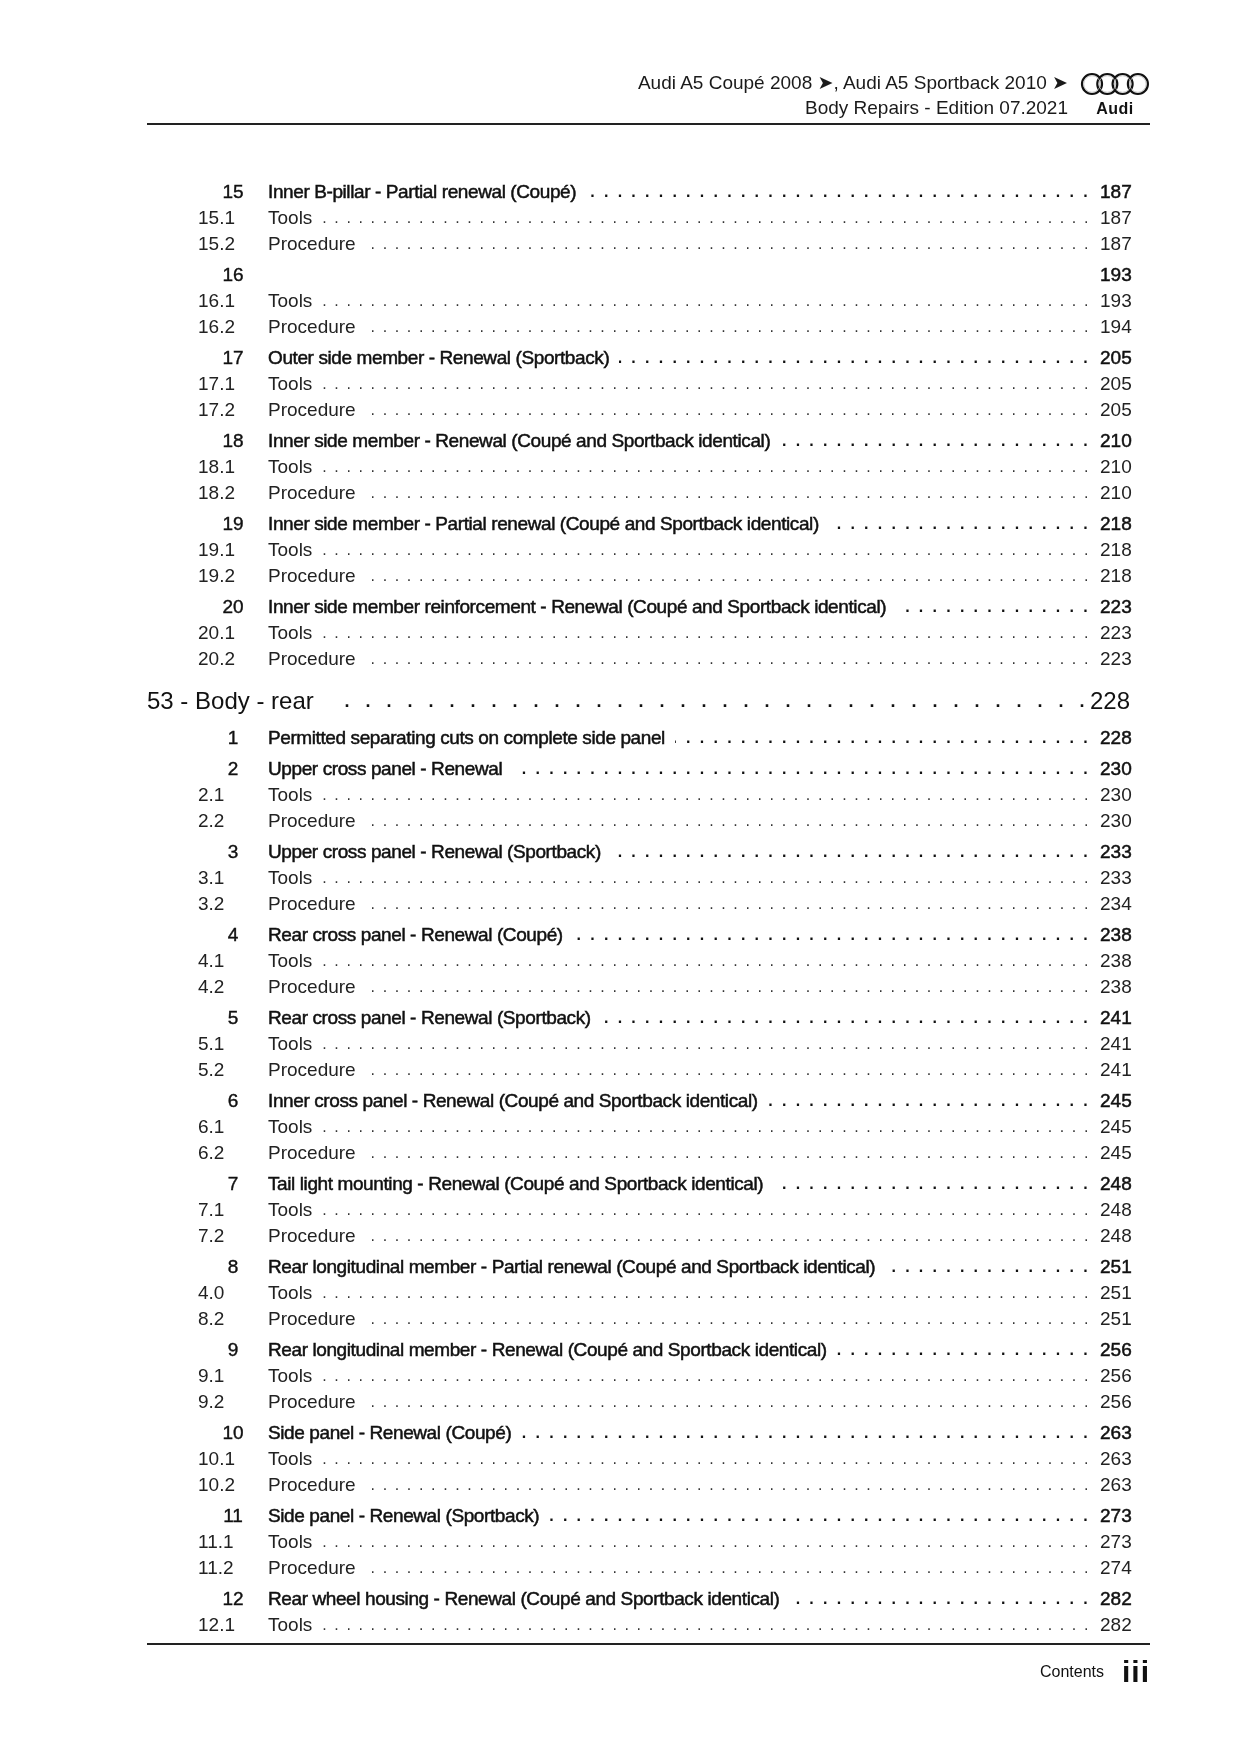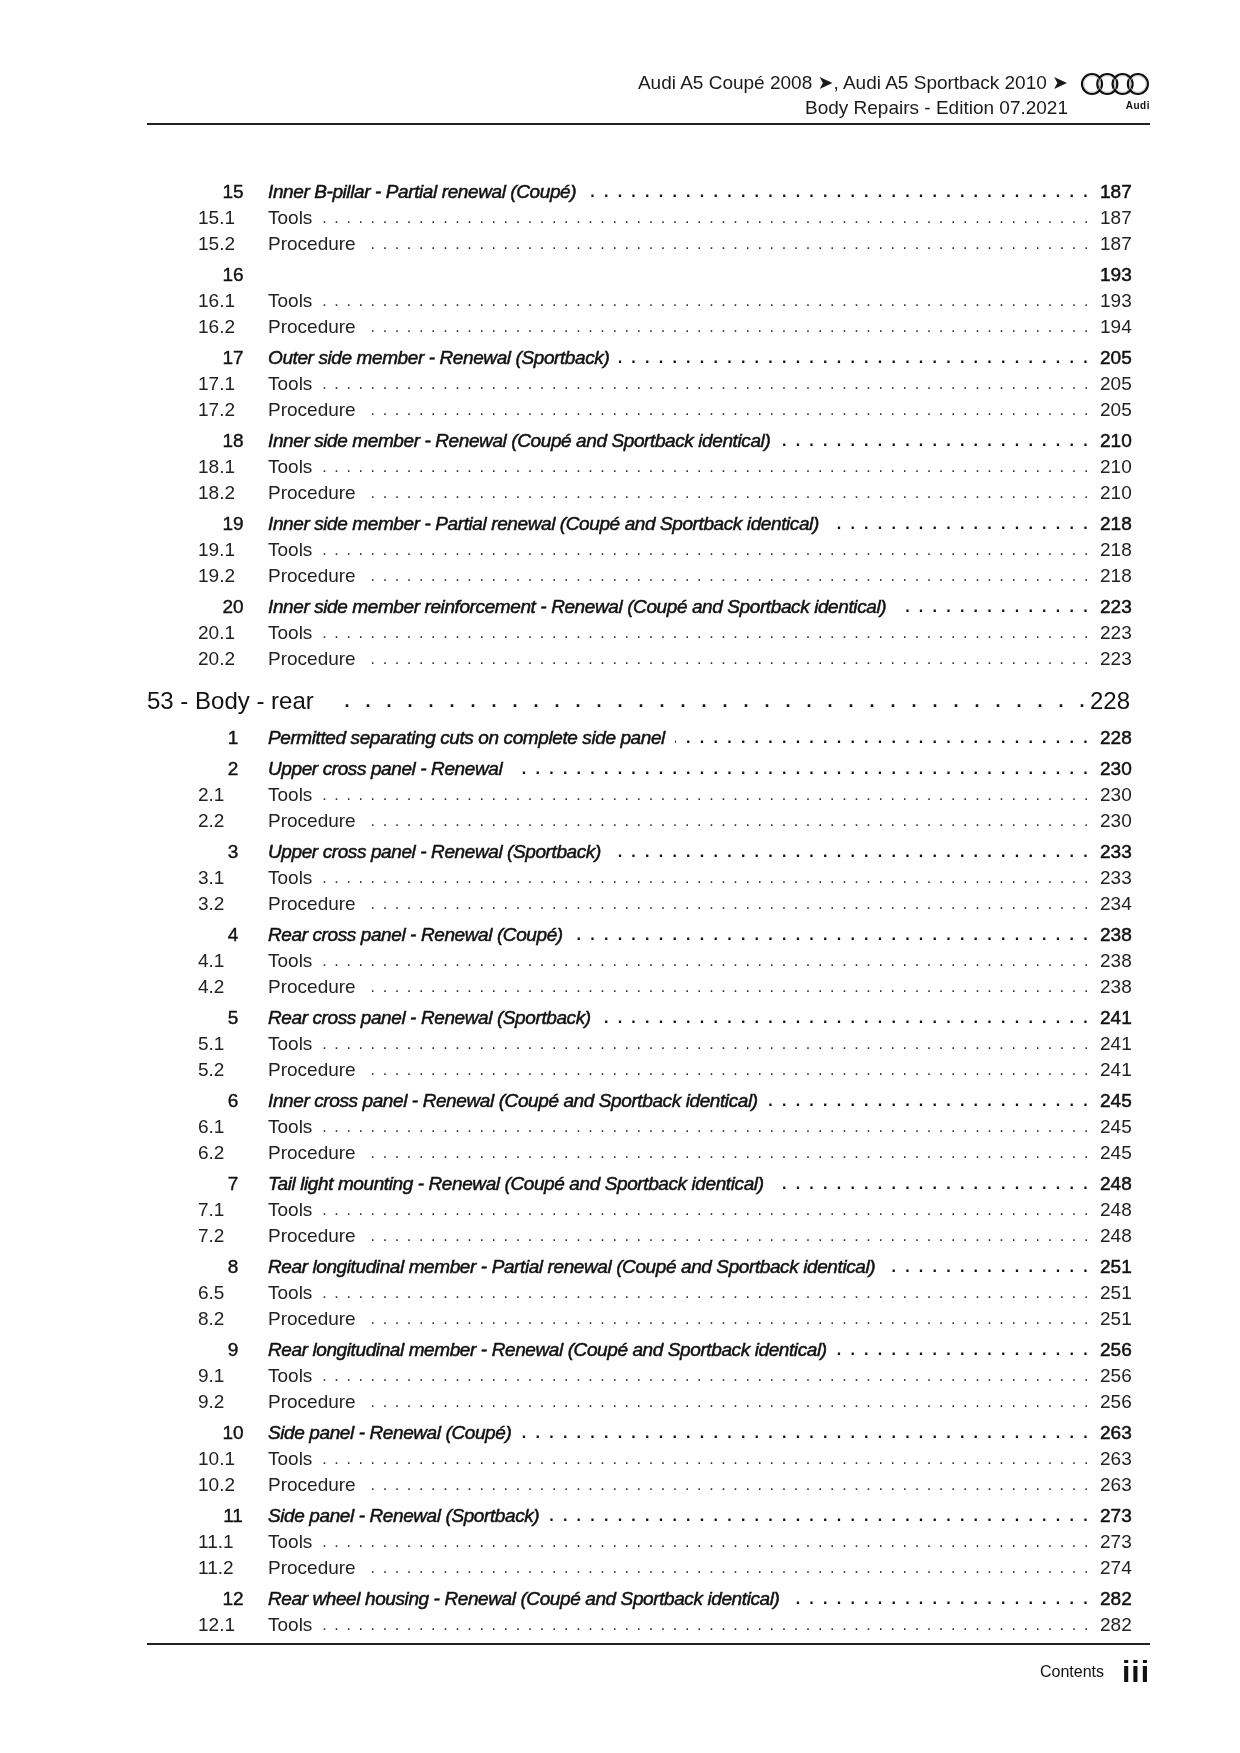--- a/index.html
+++ b/index.html
@@ -3,39 +3,39 @@
 <meta charset="utf-8">
 <style>
   html, body { margin: 0; padding: 0; background: #ffffff; }
   body { width: 1240px; height: 1753px; position: relative; overflow: hidden;
          font-family: "Liberation Sans", sans-serif; color: #111; }
   .header { position: absolute; left: 147px; top: 60px; width: 1003px; height: 64px; }
   .header-text { position: absolute; right: 82px; top: 10px; text-align: right;
                  font-size: 19px; line-height: 25px; color: #1a1a1a; }
   .logo { position: absolute; right: 0; top: 12px; width: 70px; height: 48px; }
   .logo svg { display: block; }
-  .logo-word { position: absolute; left: 0; right: 0; top: 28px; text-align: right;
-               font-weight: bold; font-size: 10px; letter-spacing: 0.5px; color: #111; }
+  .logo-word { position: absolute; left: 0; right: 0; top: 28px; text-align: center;
+               font-weight: bold; font-size: 16px; letter-spacing: 0.5px; color: #111; }
   .header-rule { position: absolute; left: 147px; top: 123px; width: 1003px; height: 2px; background: #222; }
 
   .toc { position: absolute; left: 147px; top: 179px; width: 1003px; }
   .row { position: relative; height: 26px; display: flex; align-items: center; }
   .row.main { margin-top: 5px; }
   .row.first { margin-top: 0; }
   .num { position: absolute; left: 51px; width: 70px; font-size: 19px; line-height: 26px; white-space: nowrap; }
   .title { position: absolute; left: 121px; right: 60px; display: flex; align-items: center;
            font-size: 19px; line-height: 26px; white-space: nowrap; overflow: hidden; }
   .title-text { flex: 0 0 auto; padding-right: 10px; background: #fff; }
   .leader { flex: 1 1 auto; height: 26px; overflow: hidden; position: relative; }
   .leader::after { content: ". . . . . . . . . . . . . . . . . . . . . . . . . . . . . . . . . . . . . . . . . . . . . . . . . . . . . . . . . . . . . . . . . . . . . . . . . . . . . . . . . . . . . . . . . . . . . . . . . . . . . . . . . . . . . . . . . . . . . . . . . . . . . . . .";
                    position: absolute; right: 0; top: 0; white-space: nowrap; letter-spacing: 1.6px; font-size: 16px; line-height: 26px; color: #333; }
   .page { position: absolute; right: 0; width: 50px; text-align: left; font-size: 19px; line-height: 26px; }
   .row.main .num, .row.main .title-text, .row.main .page { font-weight: bold; color: #111;
          transform-origin: left center; }
-  .row.main .title-text { font-weight: normal; -webkit-text-stroke: 0.5px #111; letter-spacing: -0.4px; font-style: italic; }
+  .row.main .title-text { font-weight: normal; -webkit-text-stroke: 0.5px #111; letter-spacing: -0.4px; }
   .row.main .num { font-weight: normal; text-align: center; -webkit-text-stroke: 0.4px #111; }
   .row.main .page { font-weight: normal; -webkit-text-stroke: 0.5px #111; }
   .row.main .leader::after { font-weight: bold; color: #111; letter-spacing: 2.4px; }
   .row.sub .num, .row.sub .title-text, .row.sub .page { color: #222; }
 
   .row.chapter { height: 34px; margin-top: 12px; margin-bottom: 7px; }
   .row.chapter .chapter-title { position: absolute; left: 0; right: 60px; display: flex; align-items: center;
            font-size: 24px; line-height: 34px; white-space: nowrap; overflow: hidden; color: #111; }
   .row.chapter .title-text { padding-right: 14px; }
   .row.chapter .leader { height: 34px; }
@@ -377,21 +377,21 @@
     </div>
     <div class="row main">
       <span class="num">8</span>
       <span class="title">
         <span class="title-text">Rear longitudinal member - Partial renewal (Coupé and Sportback identical)</span>
         <span class="leader"></span>
       </span>
       <span class="page">251</span>
     </div>
     <div class="row sub">
-      <span class="num">6.5</span>
+      <span class="num">4.0</span>
       <span class="title">
         <span class="title-text">Tools</span>
         <span class="leader"></span>
       </span>
       <span class="page">251</span>
     </div>
     <div class="row sub">
       <span class="num">8.2</span>
       <span class="title">
         <span class="title-text">Procedure</span>

